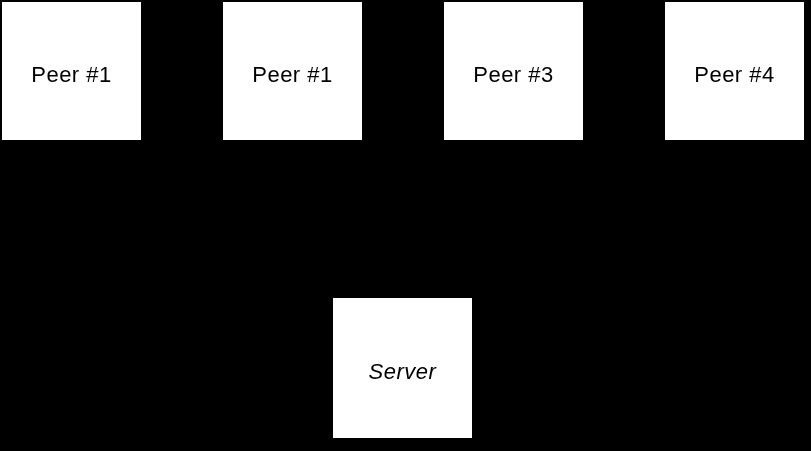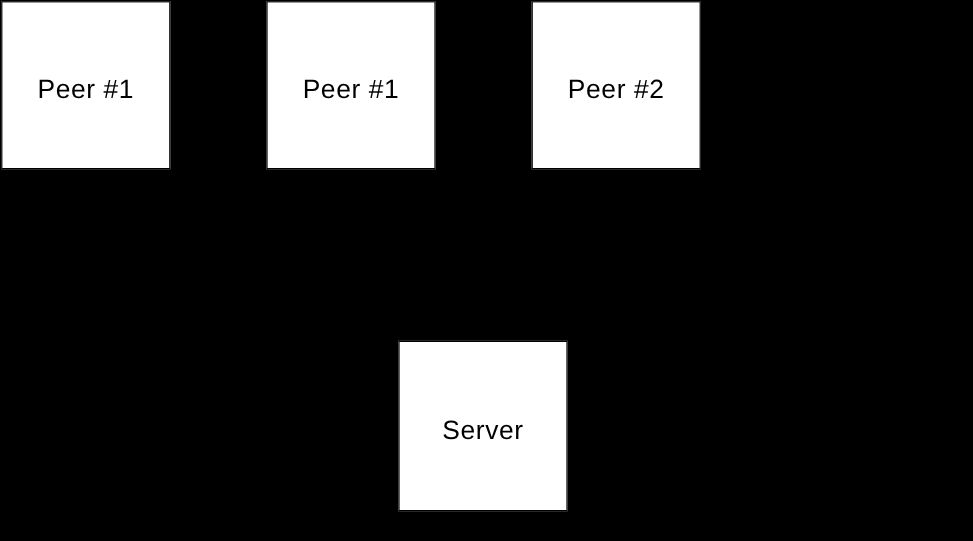--- a/index.html
+++ b/index.html
@@ -36,37 +36,40 @@
     color: var(--node-text);
     font-size: 22px;
     letter-spacing: 0.5px;
     line-height: 1;
     white-space: nowrap;
   }
   .node-peer-1 { left: 1px;   top: 1px;   width: 141px; height: 140px; }
   .node-peer-2 { left: 222px; top: 1px;   width: 141px; height: 140px; }
   .node-peer-3 { left: 443px; top: 1px;   width: 141px; height: 140px; }
   .node-peer-4 { left: 664px; top: 1px;   width: 141px; height: 140px; }
-  .node-server { left: 332px; top: 284px; width: 141px; height: 142px; }
+  .node-server { left: 332px; top: 297px; width: 141px; height: 142px; font-style: italic; }
 </style>
 </head>
 <body>
 
 <div class="canvas">
 
   <div class="node node-peer-1">
     <span class="label">Peer #1</span>
   </div>
 
   <div class="node node-peer-2">
     <span class="label">Peer #1</span>
   </div>
 
   <div class="node node-peer-3">
-    <span class="label">Peer #2</span>
+    <span class="label">Peer #3</span>
   </div>
 
+  <div class="node node-peer-4">
+    <span class="label">Peer #4</span>
+  </div>
 
   <div class="node node-server">
     <span class="label">Server</span>
   </div>
 
 </div>
 
 </body></html>

